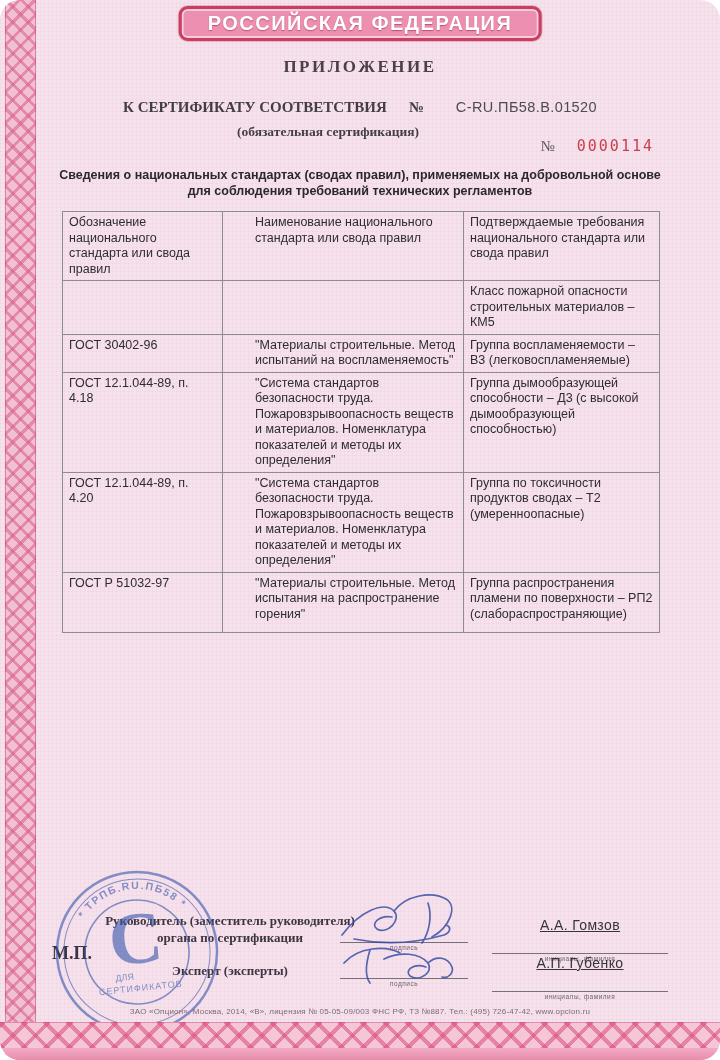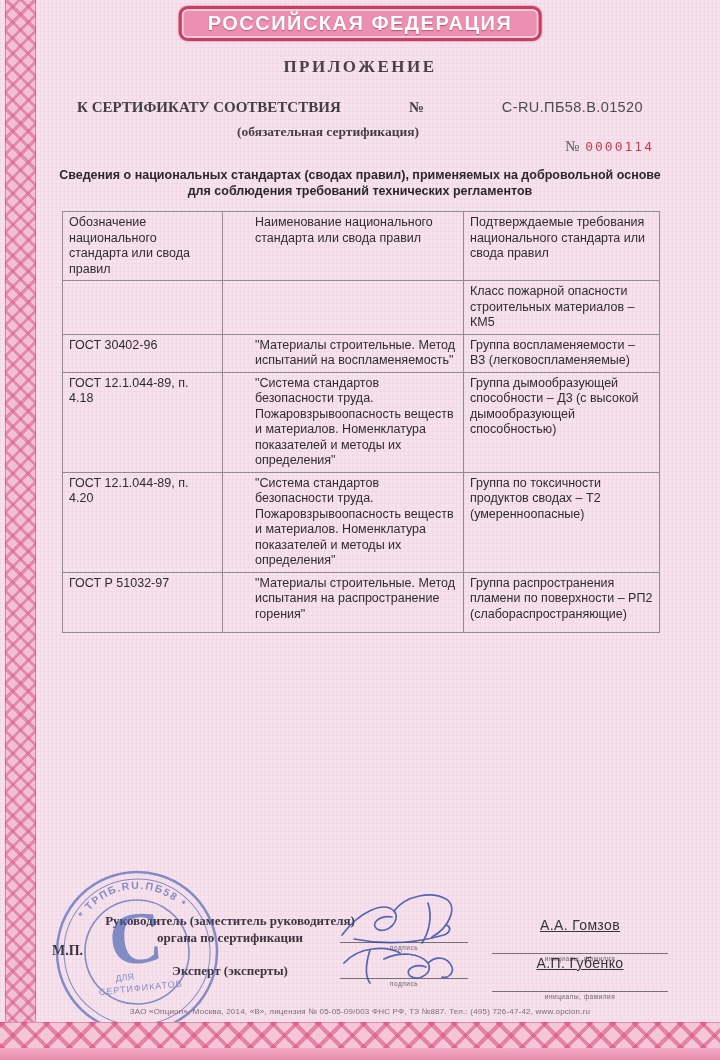--- a/index.html
+++ b/index.html
@@ -4,20 +4,21 @@
 <style>
   * { margin:0; padding:0; box-sizing:border-box; }
   html,body { background:#fff; }
   .page {
     position:relative; width:720px; height:1060px; overflow:hidden;
     font-family:"Liberation Sans", sans-serif;
     background-color:#f6e2ed;
     background-image:
       repeating-linear-gradient(0deg, rgba(226,160,190,.10) 0 1px, transparent 1px 4px),
       repeating-linear-gradient(90deg, rgba(226,160,190,.10) 0 1px, transparent 1px 4px);
+    border-radius: 20px;
   }
   
   .left-band {
     position:absolute; left:5px; top:0; bottom:0; width:31px;
     background-color:#f2c0d4;
     background-image:
       repeating-linear-gradient(45deg, rgba(216,92,134,.55) 0 3px, transparent 3px 11px),
       repeating-linear-gradient(-45deg, rgba(216,92,134,.55) 0 3px, transparent 3px 11px);
     border-left:1px solid rgba(200,70,110,.5);
     border-right:1px solid rgba(200,70,110,.5);
@@ -46,39 +47,39 @@
     white-space:nowrap;
   }
   .doc-title {
     position:absolute; top:57px; left:0; width:100%; text-align:center;
     font-family:"Liberation Serif", serif; font-weight:700; font-size:17px;
     letter-spacing:2.5px; color:#494049;
   }
   .subtitle-row {
     position:absolute; top:99px; left:0; width:100%;
     display:flex; justify-content:center; align-items:baseline;
-    font-family:"Liberation Serif", serif; font-weight:700; font-size:15px; color:#433d47;gap:46px;
+    font-family:"Liberation Serif", serif; font-weight:700; font-size:15px; color:#433d47;
   }
   .subtitle-row .no-sign { margin-left:22px; }
   .subtitle-row .cert-no {
     margin-left:32px; font-family:"Liberation Sans", sans-serif;
     font-weight:400; font-size:14.5px; letter-spacing:.4px; color:#4e4a55;
   }
   .cert-type {
     position:absolute; top:124px; left:0; width:100%; text-align:center;
     transform:translateX(-32px);
     font-family:"Liberation Serif", serif; font-weight:700; font-size:13.5px; color:#443e48;
   }
   .form-number {
     position:absolute; top:137px; right:66px; font-size:15px;
   }
   .form-number .sign { font-family:"Liberation Serif", serif; color:#5a5560; }
   .form-number .digits {
     font-family:"DejaVu Sans Mono", monospace; color:#c8404f;
-    letter-spacing:2px; margin-left:6px; font-size:13px;
+    letter-spacing:2px; margin-left:22px; font-size:15px;
   }
   .intro {
     position:absolute; top:167px; left:50%; transform:translateX(-50%);
     width:604px; text-align:center;
     font-weight:700; font-size:12.5px; line-height:1.3; color:#29282c;
   }
   
   .std-table-wrap { position:absolute; top:211px; left:62px; width:597px; }
   table.std { width:100%; border-collapse:collapse; table-layout:fixed; }
   table.std td {
@@ -92,21 +93,21 @@
   tr.hdr .c1, tr.hdr .c2 { }
   tr.r0 td { height:30px; }
   tr.r1 td { height:32px; }
   tr.r2 td { height:62px; }
   tr.r3 td { height:60px; }
   tr.r4 td { height:60px; }
   
   .sig-block { position:absolute; top:895px; left:40px; width:640px; height:120px; }
   .mp {
     position:absolute; left:12px; top:48px;
-    font-family:"Liberation Serif", serif; font-weight:700; font-size:14px; color:#3a3340;
+    font-family:"Liberation Serif", serif; font-weight:700; font-size:18px; color:#3a3340;
   }
   .role {
     position:absolute; left:65px; width:250px; text-align:center;
     font-family:"Liberation Serif", serif; font-weight:700; font-size:13px;
     line-height:1.3; color:#3c3542;
   }
   .role1 { top:18px; }
   .role2 { top:68px; }
   .sigline { position:absolute; left:300px; width:128px; }
   .sigline .line { border-bottom:1.2px solid #77707a; height:26px; }

